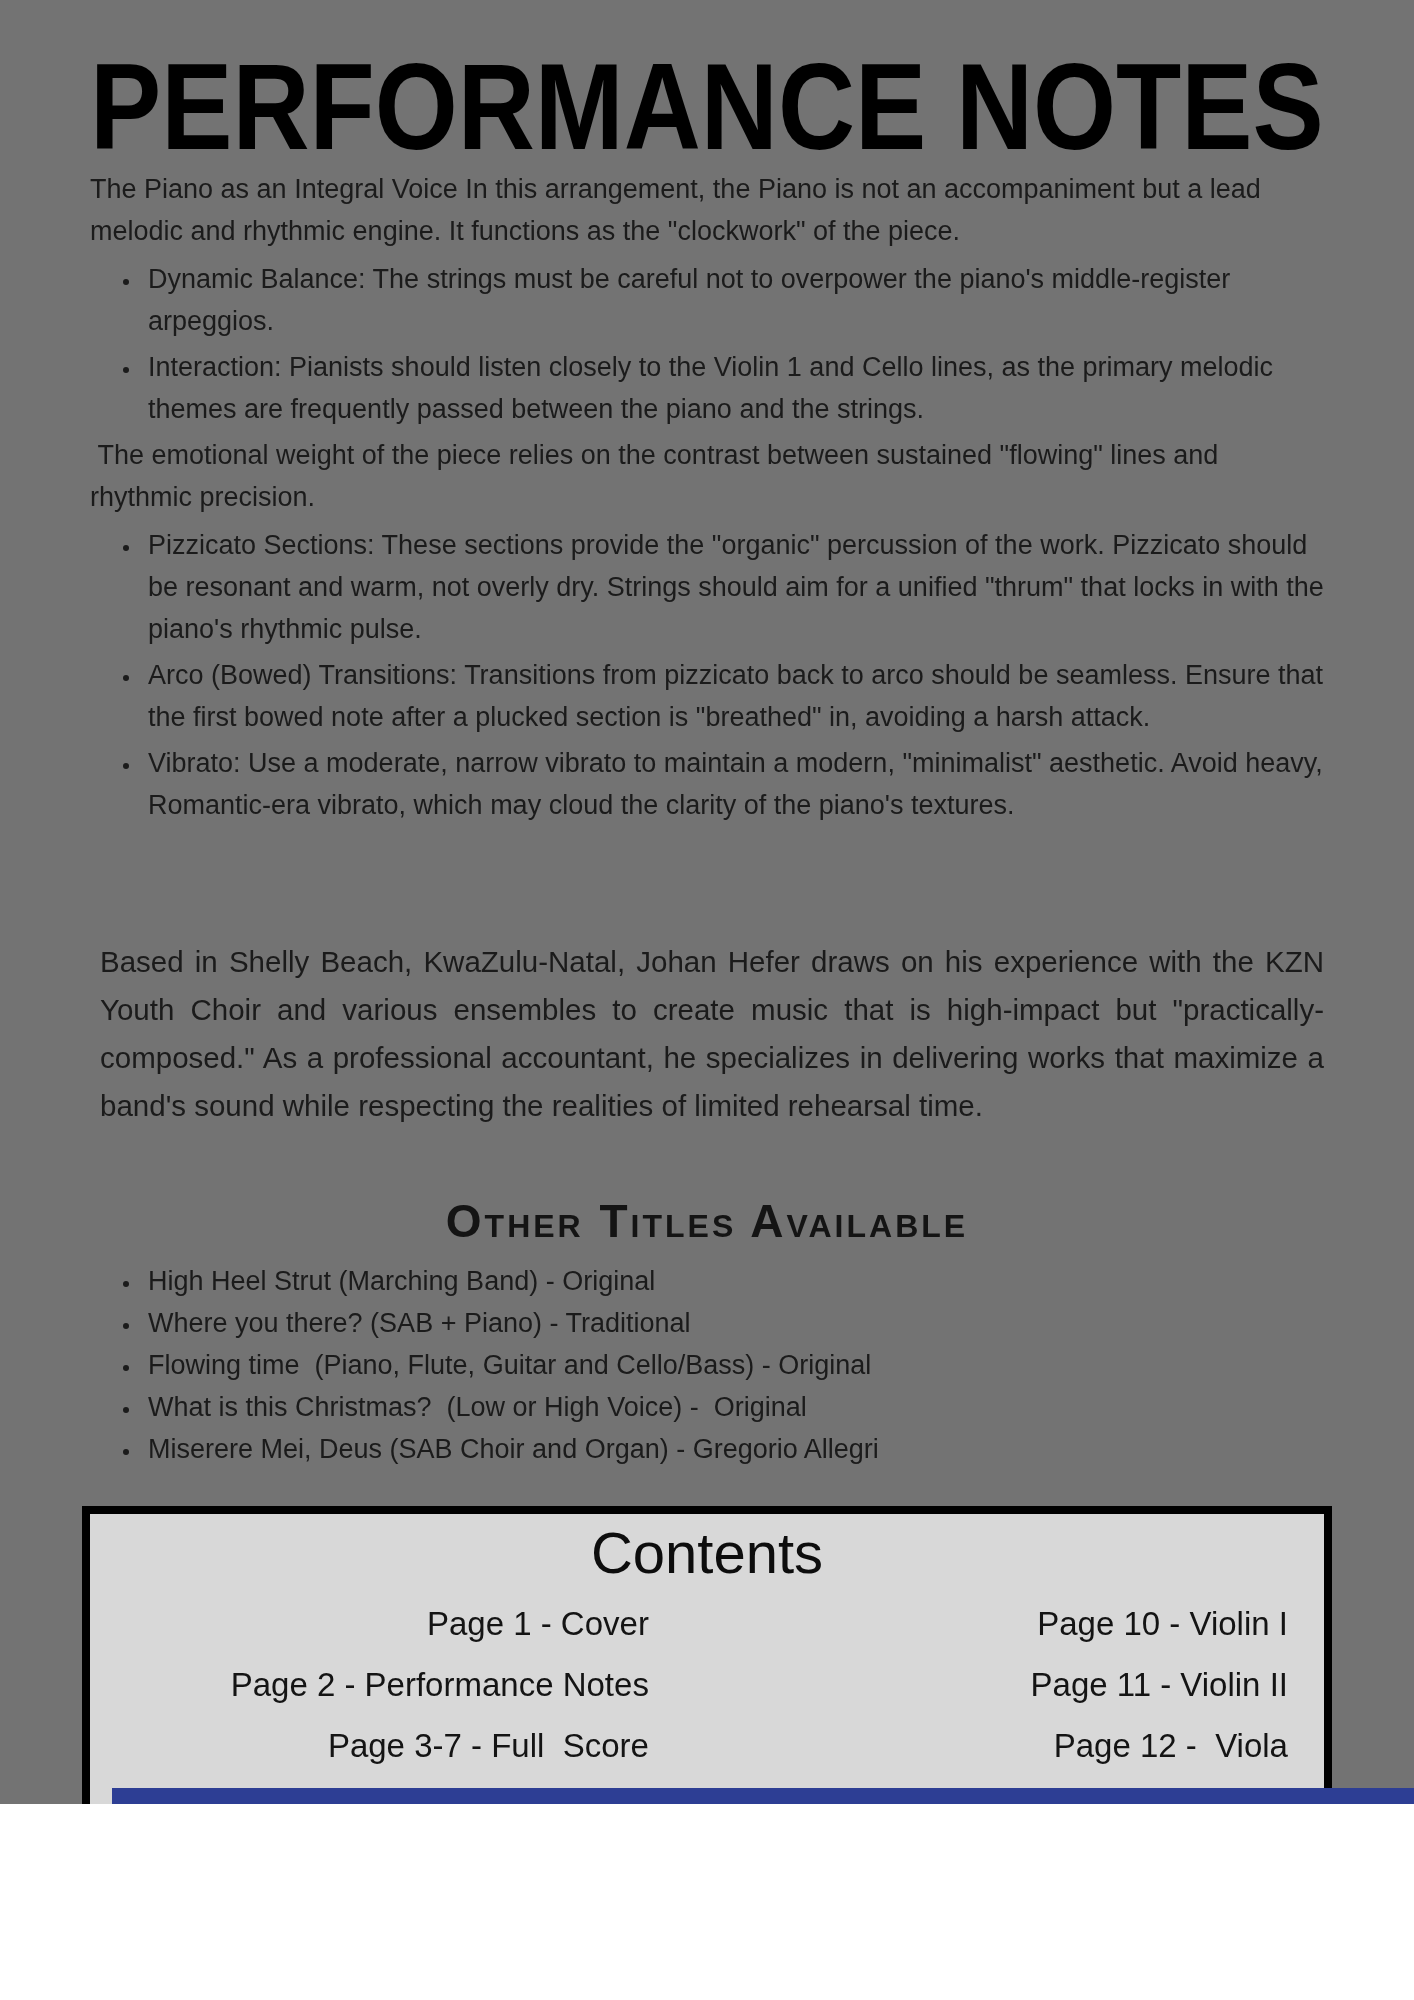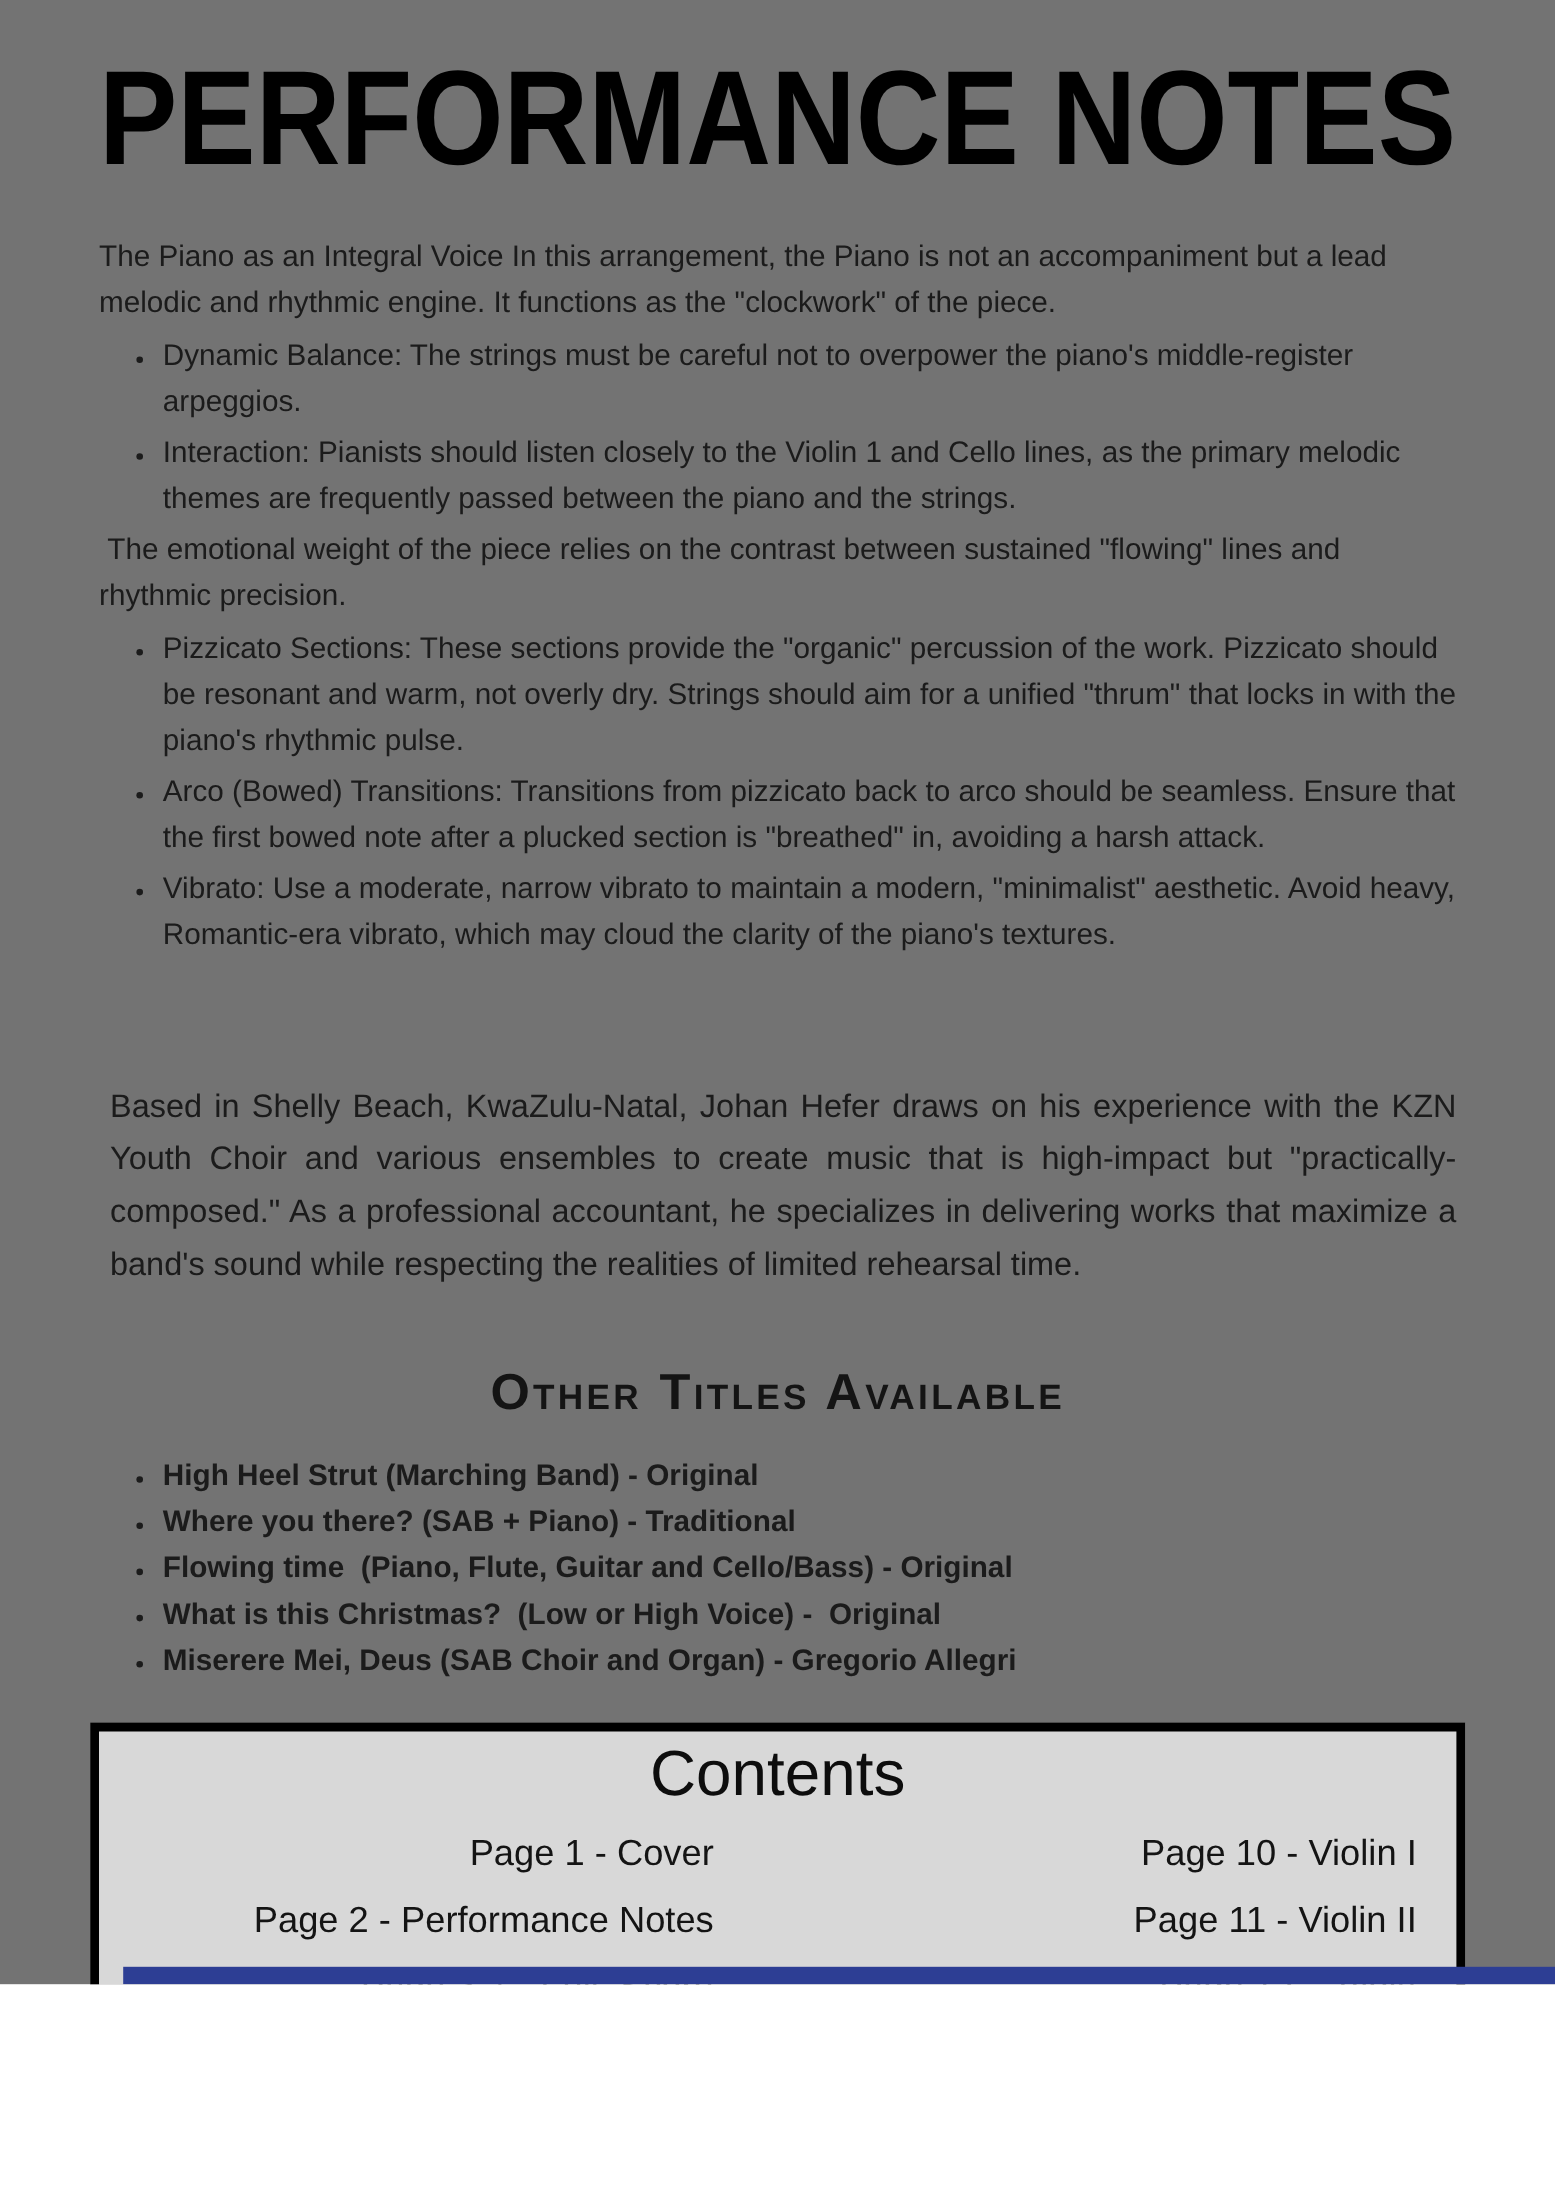--- a/index.html
+++ b/index.html
@@ -16,38 +16,38 @@
   
   h1.doc-title {
     margin:46px 0 0 0;
     font-size:122px; line-height:1; font-weight:bold;
     letter-spacing:0px; white-space:nowrap;
     transform:scaleX(0.875); transform-origin:0 50%;
     color:#000;
   }
 
   p { margin:0; font-size:27px; line-height:42px; white-space:pre-wrap; }
-  .intro-para { margin-top:44px; }
+  .intro-para { }
 
   ul { margin:6px 0 0 0; padding-left:52px; }
   li { font-size:27px; line-height:42px; padding-left:6px; margin-bottom:4px; white-space:pre-wrap; }
   li::marker { font-size:0.72em; }
 
   h2.section-heading { margin:30px 0 4px 0; font-size:28px; font-weight:bold; color:#111; }
 
   .about { margin-top:112px; padding-left:10px; }
   h2.about-heading { margin:0 0 8px 0; font-size:30px; font-weight:bold; color:#111; }
   .about-para { font-size:29.5px; line-height:48px; text-align:justify; }
 
   h2.other-titles-heading {
     margin:64px 0 10px 0; text-align:center;
     font-variant:small-caps; font-weight:700;
     font-size:46px; letter-spacing:3px; color:#141414;
   }
-  .other-titles-list { margin-top:28px;font-weight:bold; }
+  .other-titles-list { margin-top:12px; }
   .other-titles-list li { margin-bottom:0; }
 
   
   .contents-box {
     box-sizing:border-box;
     margin:36px 0 0 82px;
     width:1250px; height:384px;
     background:#d8d8d8;
     border:8px solid #000; border-bottom-width:13px;
     padding:4px 36px 0 36px;

